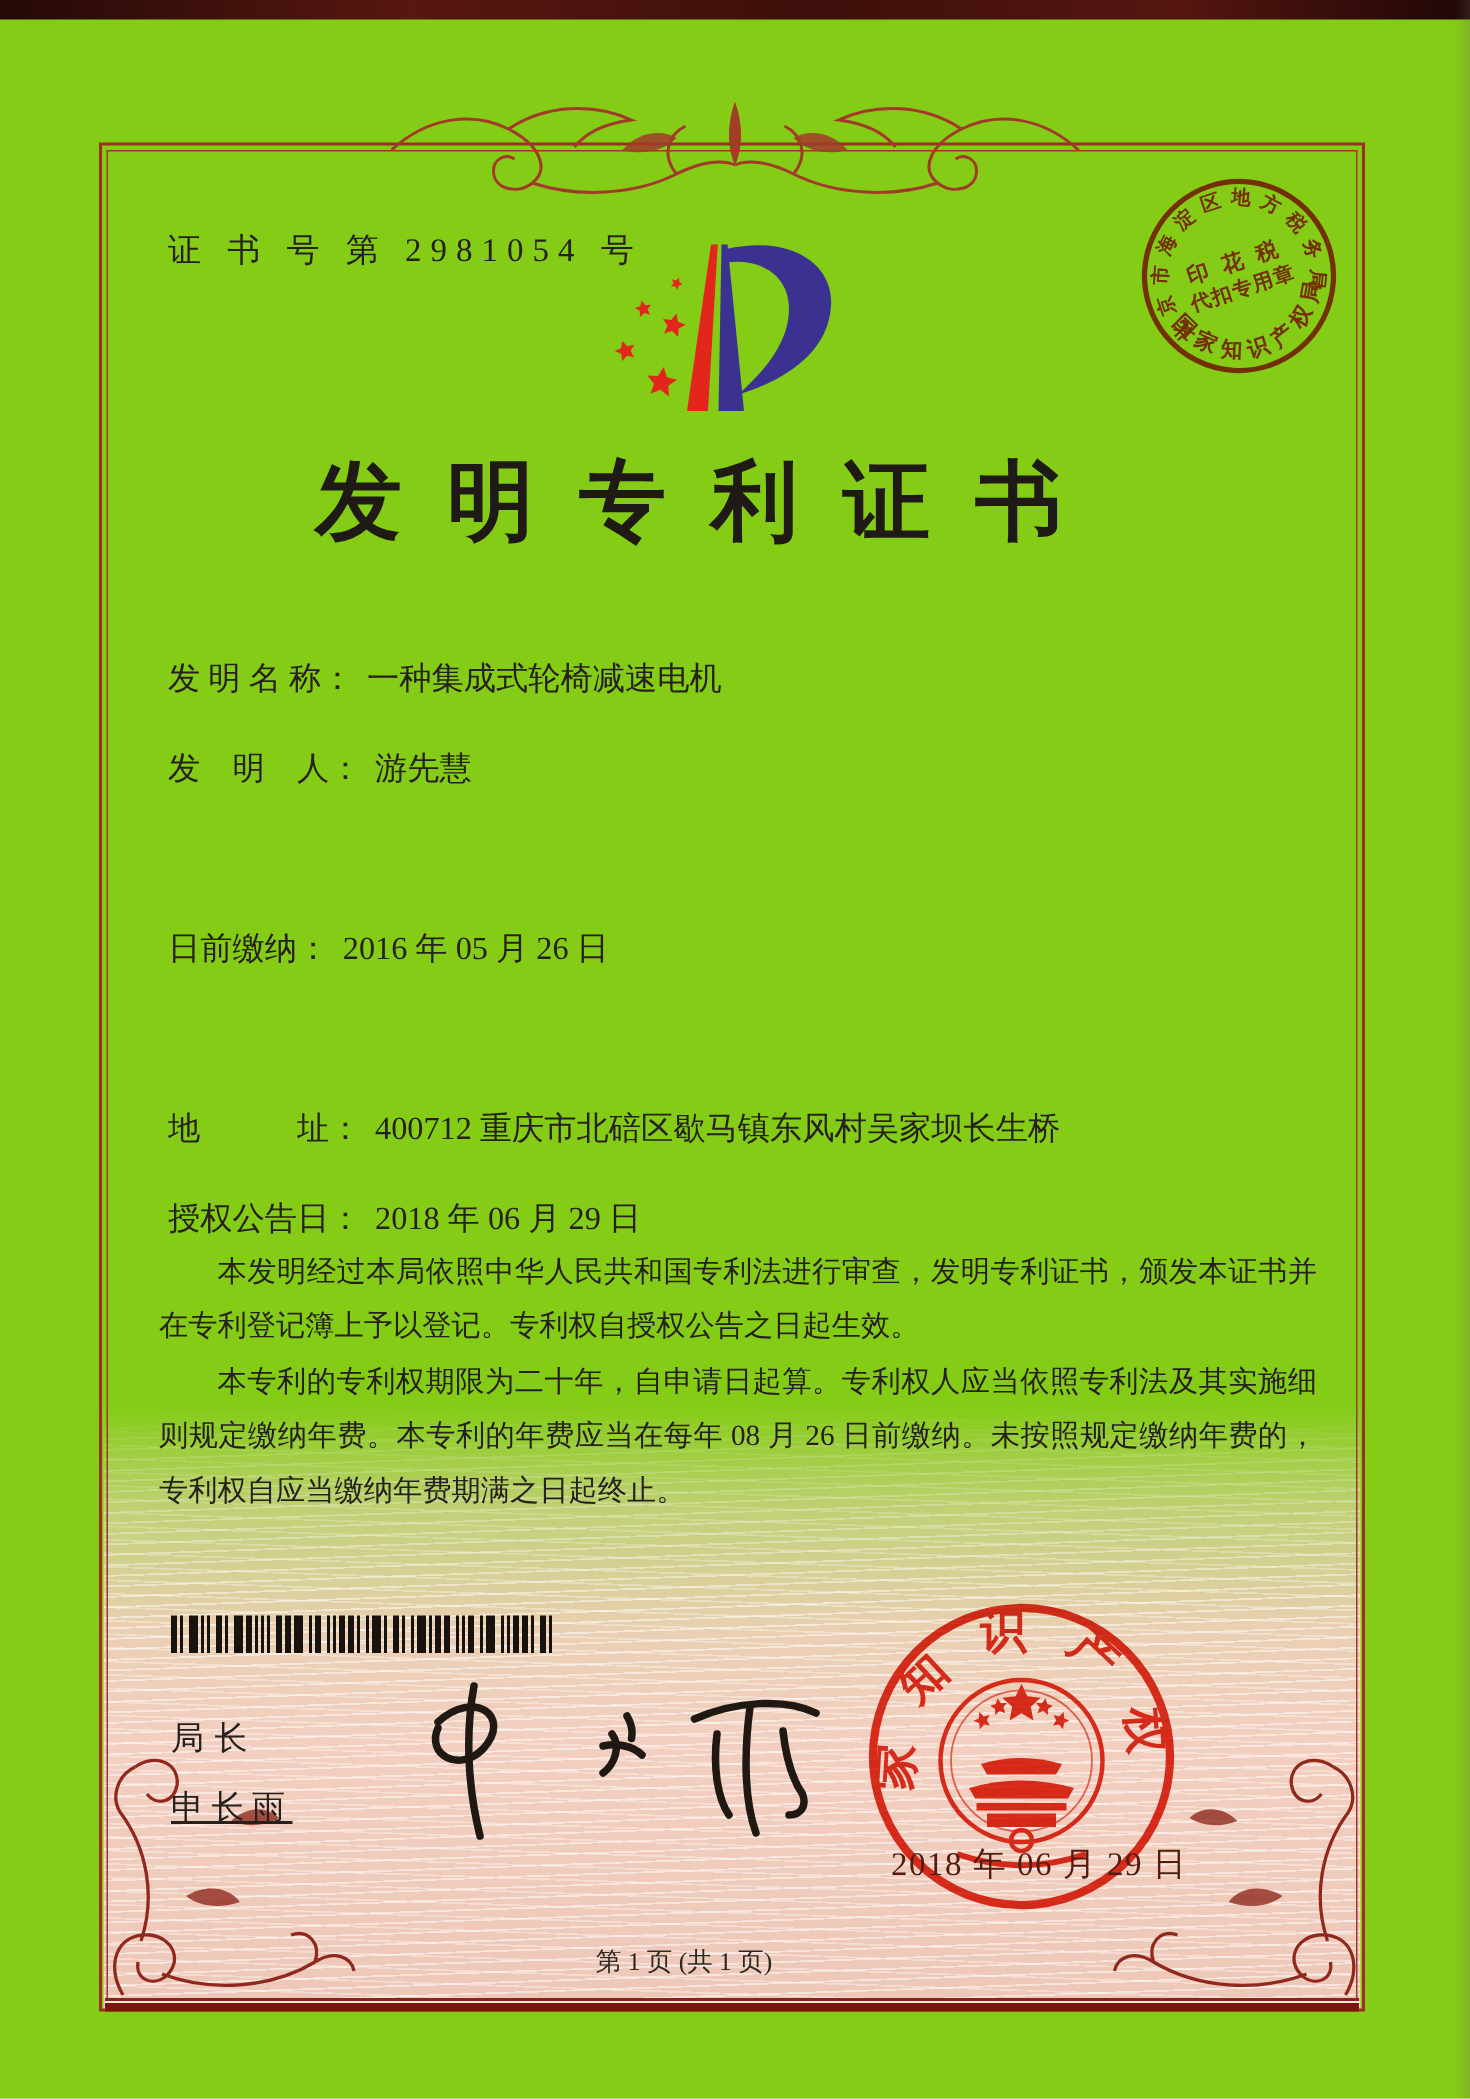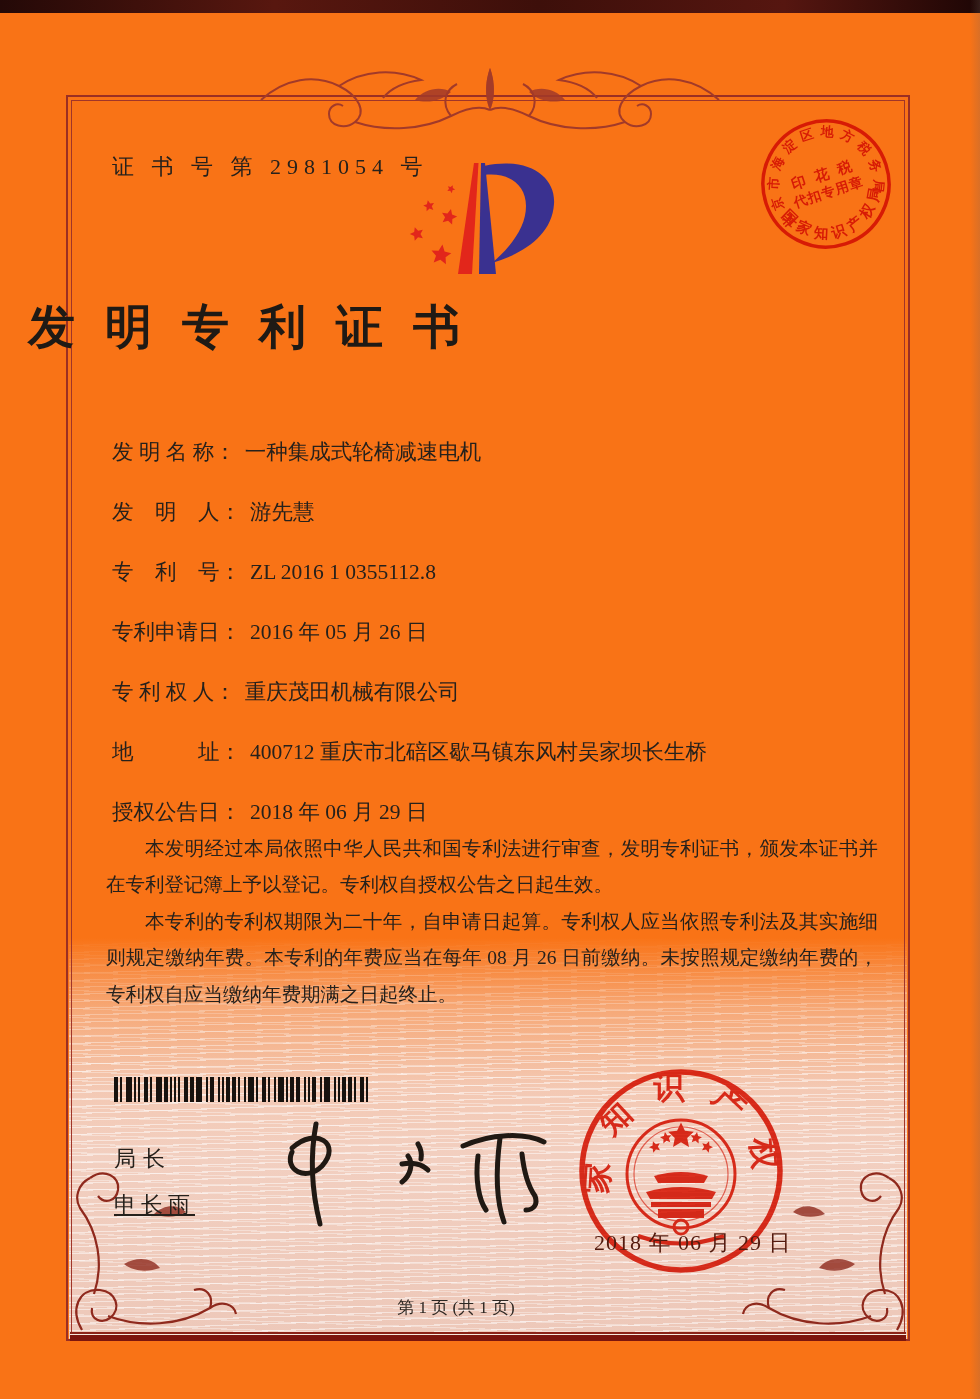--- a/index.html
+++ b/index.html
@@ -1,16 +1,16 @@
 <!DOCTYPE html>
 <html><head>
 <meta charset="utf-8">
 <style>
   html,body{margin:0;padding:0;background:#d8d5cc;}
-  .page{position:relative;width:980px;height:1399px;background:#f97316;overflow:hidden;
+  .page{position:relative;width:980px;height:1399px;background:#84cc16;overflow:hidden;
         font-family:"Liberation Serif","DejaVu Serif",serif;color:#26211c;}
   .top-bar{position:absolute;left:0;top:0;width:980px;height:13px;
         background:linear-gradient(90deg,#240907,#58170f 28%,#3d0f0a 55%,#561610 80%,#1e0605);}
   .right-edge{position:absolute;right:0;top:0;width:10px;height:1399px;
         background:linear-gradient(270deg,rgba(120,100,90,.25),rgba(120,100,90,0));}
 
   
   .pink-zone{position:absolute;left:69px;top:938px;width:838px;height:402px;
         background:linear-gradient(180deg,rgba(244,213,199,0) 0,rgba(244,212,198,.55) 70px,
                    rgba(243,208,193,.92) 150px,#f2cfc0 220px,#edc8b9 100%);}
@@ -22,22 +22,22 @@
         mask-image:linear-gradient(180deg,transparent 0,#000 130px);}
 
   
   .frame{position:absolute;left:66px;top:95px;width:844px;height:1246px;
         border:2.5px solid #9b2f23;box-sizing:border-box;}
   .frame-inner{position:absolute;inset:3px;border:1px solid #a03529;}
   .bottom-bar{position:absolute;left:70px;top:1332px;width:836px;height:9px;
         background:linear-gradient(180deg,#8c2318 0 2px,#f4e6da 2px 3px,#7c150d 3px 100%);}
 
   .cert-no{position:absolute;left:112px;top:152px;font-size:22px;letter-spacing:6px;}
-  .title{position:absolute;left:0;top:296px;width:920px;
-        font-size:47px;font-weight:bold;letter-spacing:30px;text-indent:28px;color:#1f1a15;}
+  .title{position:absolute;left:0;top:296px;width:920px;text-align:center;
+        font-size:58px;font-weight:bold;letter-spacing:30px;text-indent:28px;color:#1f1a15;}
 
   .field-row{position:absolute;left:112px;font-size:21.5px;white-space:nowrap;}
   .field-row .val{margin-left:9px;}
   .grant-part2{position:absolute;left:487px;top:0;}
 
   .paras{position:absolute;left:106px;top:831px;width:772px;font-size:19.5px;
         line-height:36.4px;text-align:justify;}
   .paras p{margin:0;text-indent:2em;}
 
   .barcode{position:absolute;left:114px;top:1077px;width:256px;height:25px;font-size:0;}
@@ -142,28 +142,22 @@
   </svg>
 
   <div class="title">发明专利证书</div>
 
   <div class="field-row" style="top:497px">
     <span>发　明　人：</span><span class="val">游先慧</span>
   </div>
   <div class="field-row" style="top:437px">
     <span>发 明 名 称：</span><span class="val">一种集成式轮椅减速电机</span>
   </div>
-  <div class="field-row" style="top:557px">
-    <span>专　利　号：</span><span class="val">ZL 2016 1 0355112.8</span>
-  </div>
   <div class="field-row" style="top:617px">
-    <span>专利申请日：</span><span class="val">2016 年 05 月 26 日</span>
-  </div>
-  <div class="field-row" style="top:677px">
-    <span>专 利 权 人：</span><span class="val">重庆茂田机械有限公司</span>
+    <span>日前缴纳：</span><span class="val">2016 年 05 月 26 日</span>
   </div>
   <div class="field-row" style="top:737px">
     <span>地　　　址：</span><span class="val">400712 重庆市北碚区歇马镇东风村吴家坝长生桥</span>
   </div>
   <div class="field-row" style="top:797px;width:790px">
     <span>授权公告日：</span><span class="val">2018 年 06 月 29 日</span>
   </div>
 
   <div class="paras">
     <p>本发明经过本局依照中华人民共和国专利法进行审查，发明专利证书，颁发本证书并在专利登记簿上予以登记。专利权自授权公告之日起生效。</p>

